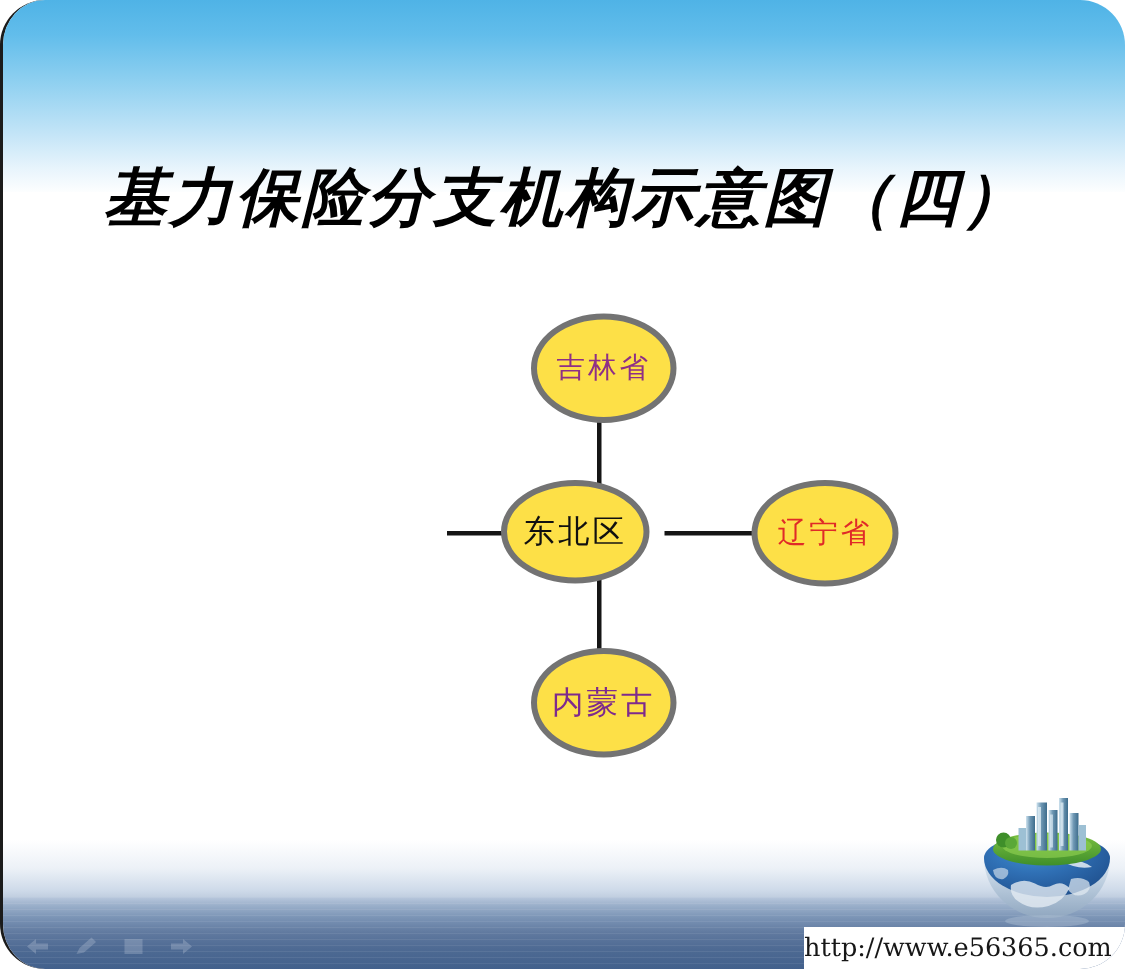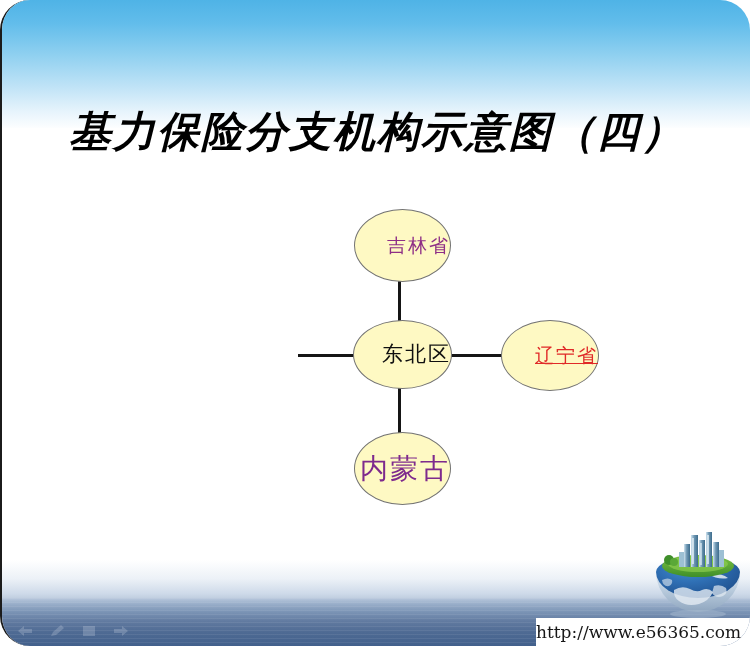--- a/index.html
+++ b/index.html
@@ -126,51 +126,51 @@
     position: absolute;
     background: #151515;
     z-index: 3;
   }
   .conn-v { width: 3px; }
   .conn-h { height: 3px; }
 
   .node {
     position: absolute;
     border-radius: 50%;
-    background: #fef9c3;
-    border: 1px solid #737373;
+    background: #fde047;
+    border: 4px solid #737373;
     box-sizing: border-box;
     display: flex;
     align-items: center;
-    justify-content: flex-end;
+    justify-content: center;
     z-index: 4;
   }
   .node-label {
     font-family: "DejaVu Serif", "Liberation Serif", serif;
     font-size: 19px;
     line-height: 1;
     letter-spacing: 2px;
     white-space: nowrap;
   }
 
-  #node-center { left: 351px; top: 320px; width: 99px; height: 69px; }
+  #node-center { left: 332px; top: 320px; width: 99px; height: 69px; }
   #node-center .node-label { color: #101010; font-size: 21px; }
 
   #node-top { left: 352px; top: 209px; width: 97px; height: 73px; }
   #node-top .node-label { color: #8e2f86; }
 
   #node-bottom { left: 352px; top: 432px; width: 97px; height: 73px; }
-  #node-bottom .node-label { color: #7e2a8d; font-size: 28px; }
+  #node-bottom .node-label { color: #7e2a8d; font-size: 21px; }
 
   #node-left { left: 197px; top: 320px; width: 106px; height: 71px; }
   #node-left .node-label { color: #e02a28; }
   #node-left .node-label .glyph-dark { color: #4a2f7a; }
 
   #node-right { left: 499px; top: 320px; width: 98px; height: 71px; }
-  #node-right .node-label { color: #e02a28; text-decoration: underline; }
+  #node-right .node-label { color: #e02a28; }
 
   
   .globe-logo {
     position: absolute;
     left: 646px;
     top: 528px;
     width: 100px;
     height: 92px;
     z-index: 5;
   }

